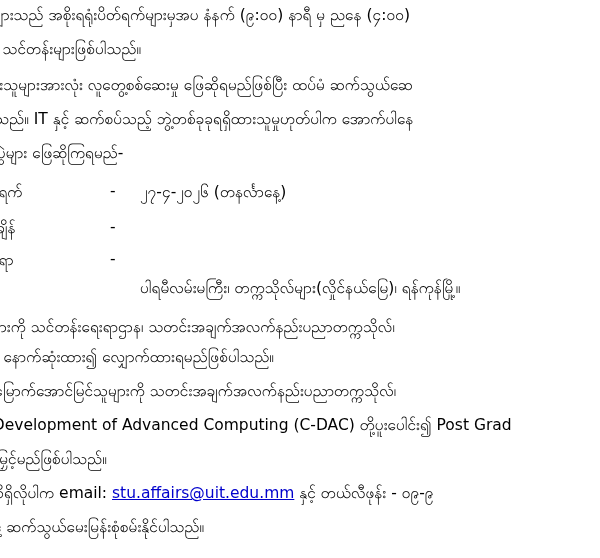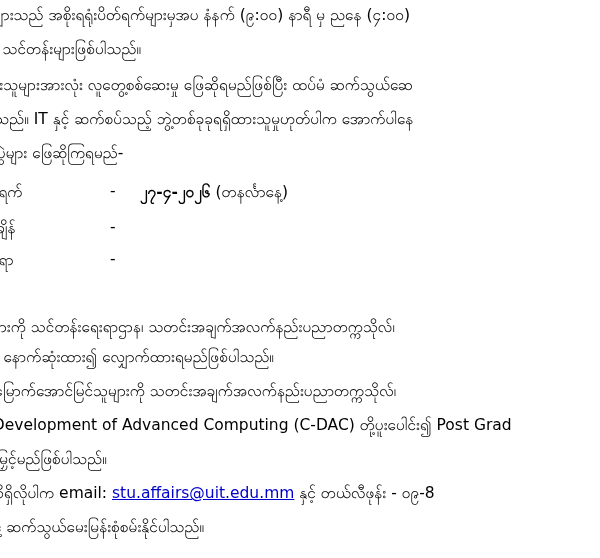--- a/index.html
+++ b/index.html
@@ -41,21 +41,21 @@
   .row-label { left: -18px; }
   .row-dash  { left: 110px; }
   .row-value { left: 140px; }
 
   .r1 { top: 182px; }
   .r2 { top: 218px; }
   .r3 { top: 250px; }
   .r3b { left: 140px; top: 278px; }
 
   .bold {
-    font-weight: bold;
+    font-weight: normal;
     text-align: right;
   }
   .para-f { left: -30px; top: 318px; }
   .para-g { left: -24px; top: 348px; }
   .para-h { left: -26px; top: 382px; }
   .para-i { left: -28px; top: 416px; }
   .para-j { left: -30px; top: 450px; }
   .para-k { left: -26px; top: 484px; }
   .para-l { left: -22px; top: 518px; }
 
@@ -85,28 +85,29 @@
   <div class="row row-value r1">
     <span class="bold">၂၇-၄-၂၀၂၆</span>
     <span>(တနင်္လာနေ့)</span>
   </div>
 
   <div class="row row-label r2">အချိန်</div>
   <div class="row row-dash r2">-</div>
 
   <div class="row row-label r3">နေရာ</div>
   <div class="row row-dash r3">-</div>
+  <div class="row r3b">ပါရမီလမ်းမကြီး၊ တက္ကသိုလ်များ(လှိုင်နယ်မြေ)၊ ရန်ကုန်မြို့။</div>
 
   <div class="line para-f">ပွားများကို  သင်တန်းရေးရာဌာန၊  သတင်းအချက်အလက်နည်းပညာတက္ကသိုလ်၊</div>
   <div class="line para-g">နေ့) နောက်ဆုံးထား၍  လျှောက်ထားရမည်ဖြစ်ပါသည်။</div>
   <div class="line para-h">ပြီး မြောက်အောင်မြင်သူများကို    သတင်းအချက်အလက်နည်းပညာတက္ကသိုလ်၊</div>
   <div class="line para-i latin">or Development of Advanced Computing (C-DAC) တို့ပူးပေါင်း၍  Post Grad</div>
   <div class="line para-j">ပါချီးမြှင့်မည်ဖြစ်ပါသည်။</div>
 
   <div class="line para-k">
     <span>တ်သိရှိလိုပါက  email:</span>
     <span class="email-link">stu.affairs@uit.edu.mm</span>
-    <span>နှင့် တယ်လီဖုန်း  -  ၀၉-8</span>
+    <span>နှင့် တယ်လီဖုန်း  -  ၀၉-၉</span>
   </div>
 
   <div class="line para-l">ရွာ့ဒို့ ဆက်သွယ်မေးမြန်းစုံစမ်းနိုင်ပါသည်။</div>
 
 </div>
 
 </body></html>

